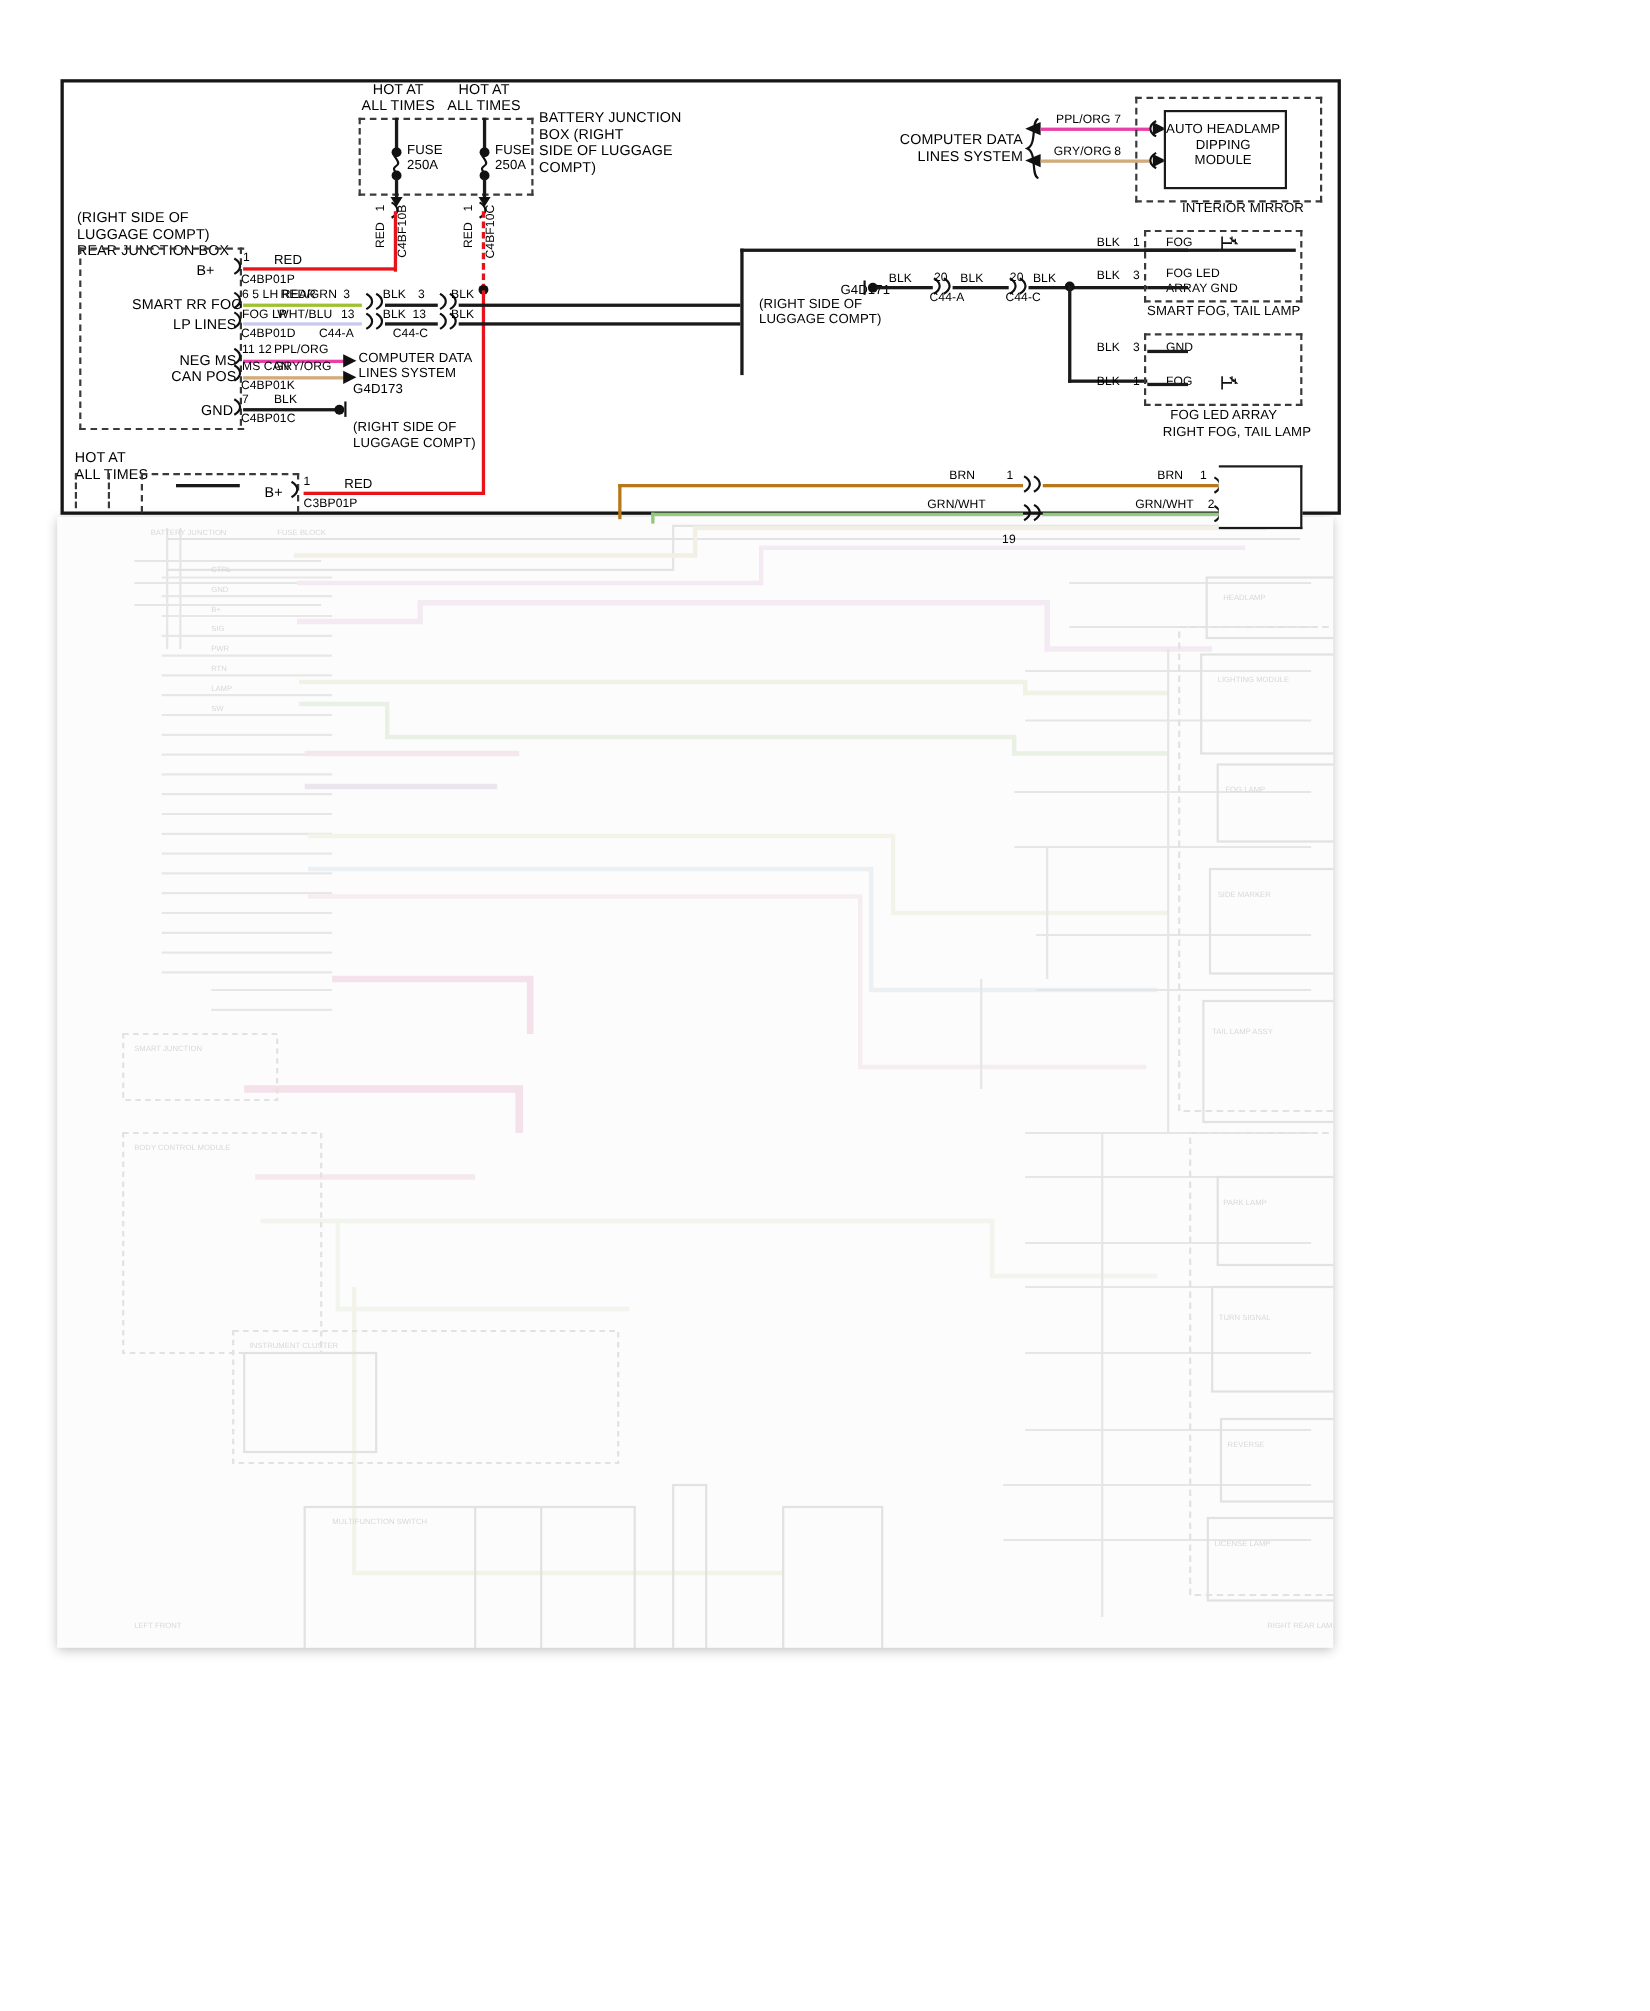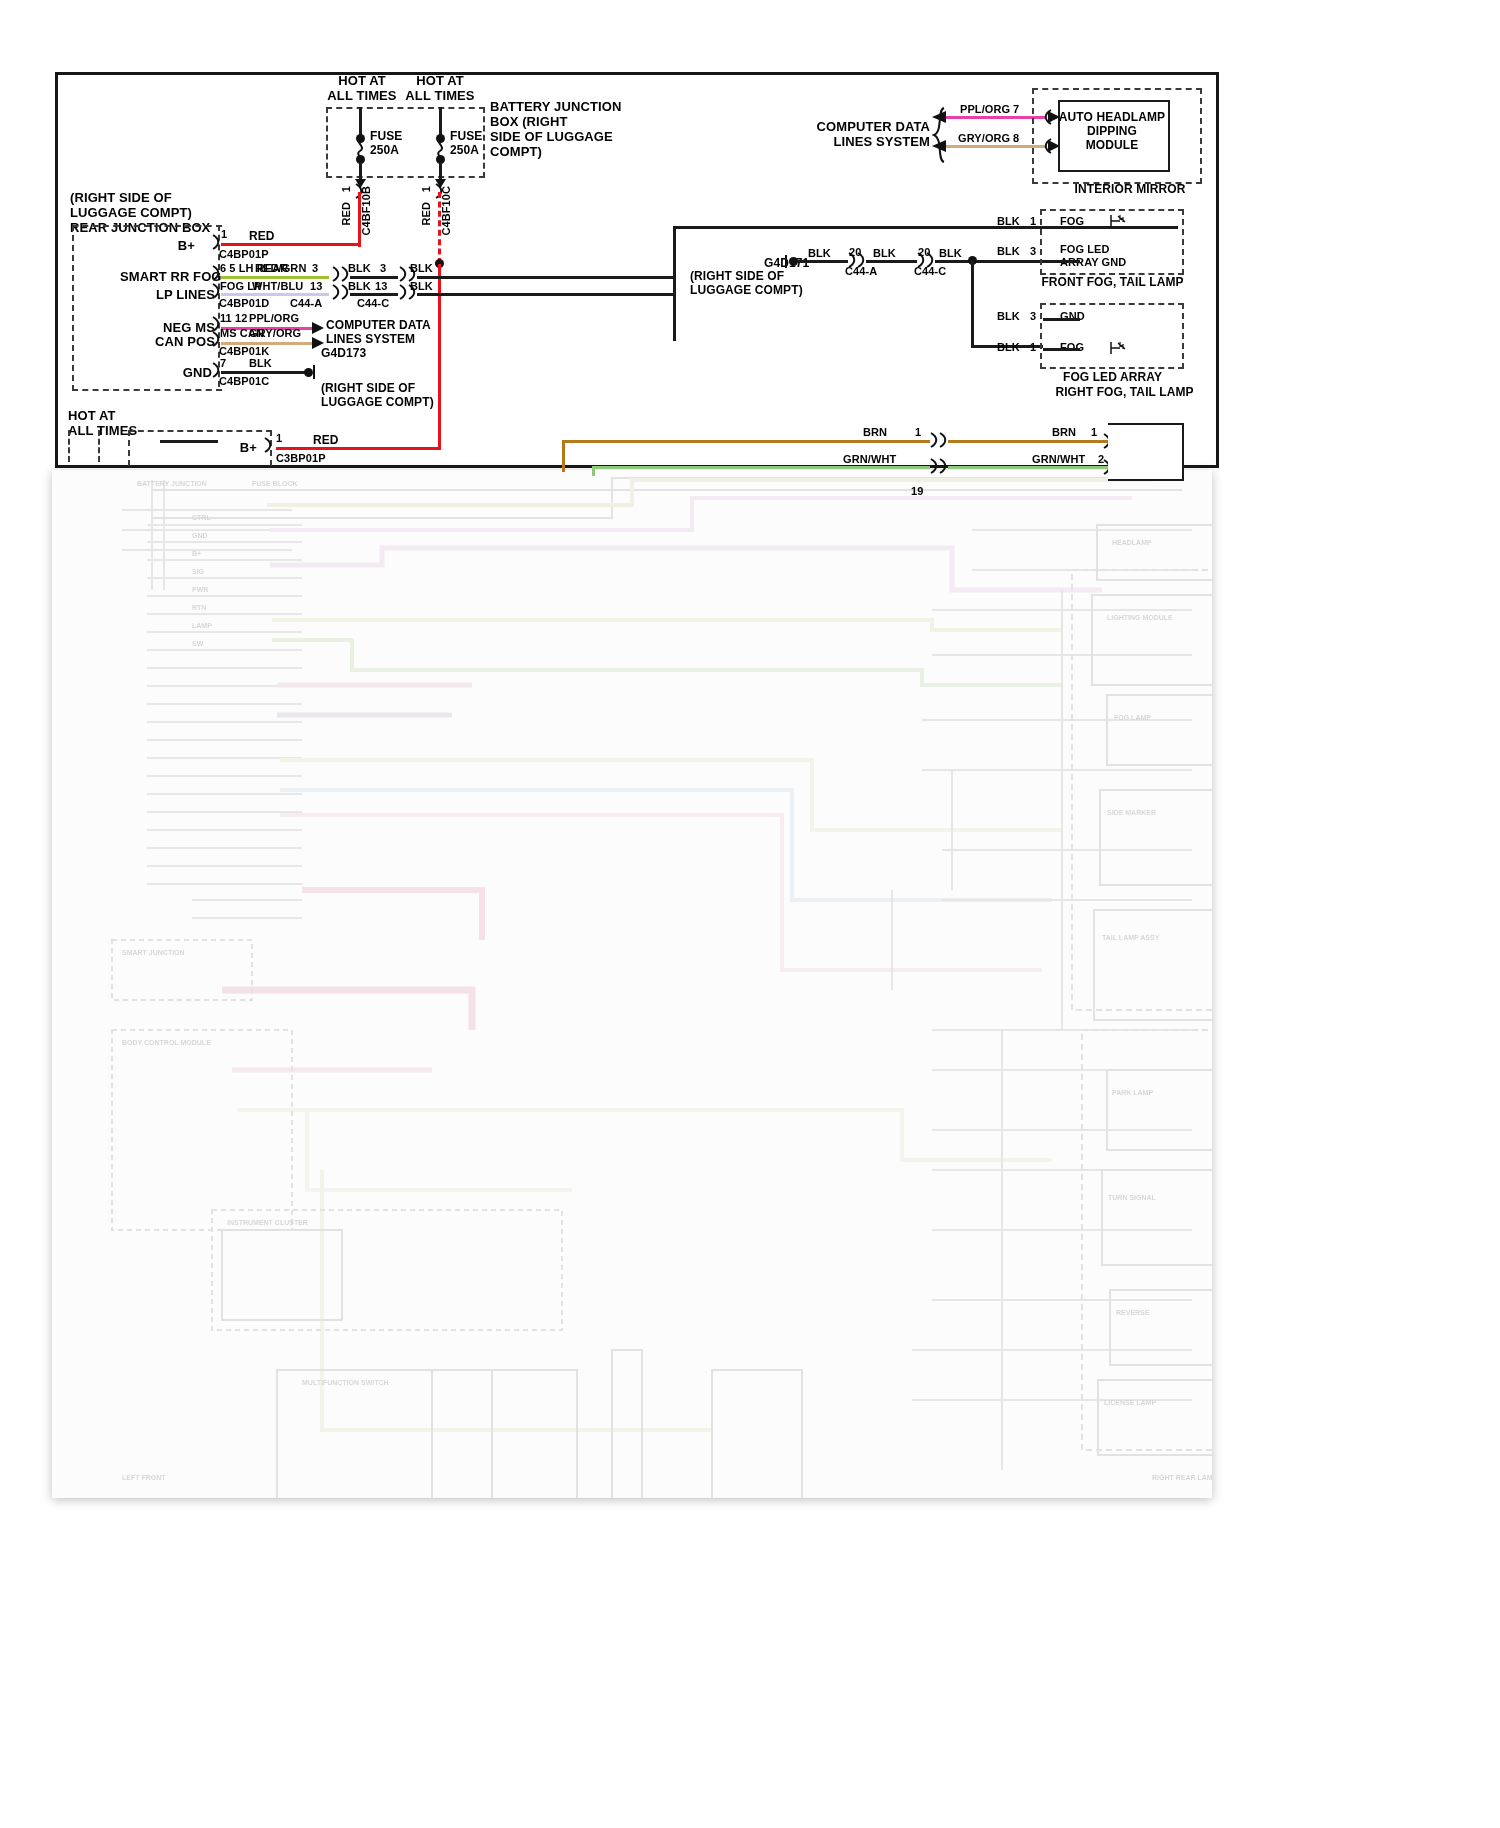--- a/index.html
+++ b/index.html
@@ -1,18 +1,18 @@
 <!DOCTYPE html>
 <html><head>
 <meta charset="utf-8">
 <title>Wiring Diagram</title>
 <style>
   html,body{margin:0;padding:0;background:#ffffff;}
   body{font-family:"Liberation Sans",sans-serif;}
-  #page{position:relative;width:1500px;height:1828px;background:#ffffff;overflow:hidden;font-weight:bold;}
+  #page{position:relative;width:1500px;height:1828px;background:#ffffff;overflow:hidden;}
 
   
   .abs{position:absolute;}
   .txt{position:absolute;font-family:"Liberation Sans",sans-serif;font-size:13px;color:#000;white-space:pre;line-height:15px;letter-spacing:.1px;}
   .txt.sm{font-size:12px;line-height:14px;}
   .txt.xs{font-size:11px;line-height:13px;}
   .txt.c{text-align:center;}
   .txt.r{text-align:right;}
   .vert{writing-mode:vertical-rl;transform:rotate(180deg);transform-origin:center;}
 
@@ -424,21 +424,21 @@
   <div class="txt xs" style="left:1060px;top:215px;">FOG</div>
   <svg class="abs" style="left:1108px;top:214px;" width="18" height="14">
     <path d="M3 1 L3 13 M3 7 L12 7" stroke="#111" stroke-width="1.5"></path>
     <path d="M10 2 L14 6 M12 1 L12 6" stroke="#111" stroke-width="1.2"></path>
     <path d="M13 4 L17 8 M15 3 L15 8" stroke="#111" stroke-width="1.2"></path>
   </svg>
   <div class="txt xs" style="left:1060px;top:243px;width:90px;">FOG LED
 ARRAY GND</div>
   <div class="txt xs" style="left:997px;top:245px;">BLK</div>
   <div class="txt xs" style="left:1030px;top:245px;">3</div>
-  <div class="txt c sm" style="left:1035px;top:275px;width:155px;">FRONT FOG, TAIL LAMP</div>
+  <div class="txt c sm" style="left:1035px;top:275px;width:155px;">SMART FOG, TAIL LAMP</div>
 
   <div class="dbox" style="left:1040px;top:303px;width:140px;height:62px;"></div>
   <div class="txt xs" style="left:997px;top:310px;">BLK</div>
   <div class="txt xs" style="left:1030px;top:310px;">3</div>
   <div class="txt xs" style="left:1060px;top:310px;">GND</div>
   <div class="txt xs" style="left:997px;top:341px;">BLK</div>
   <div class="txt xs" style="left:1030px;top:341px;">1</div>
   <div class="txt xs" style="left:1060px;top:341px;">FOG</div>
   <svg class="abs" style="left:1108px;top:341px;" width="18" height="14">
     <path d="M3 1 L3 13 M3 7 L12 7" stroke="#111" stroke-width="1.5"></path>

